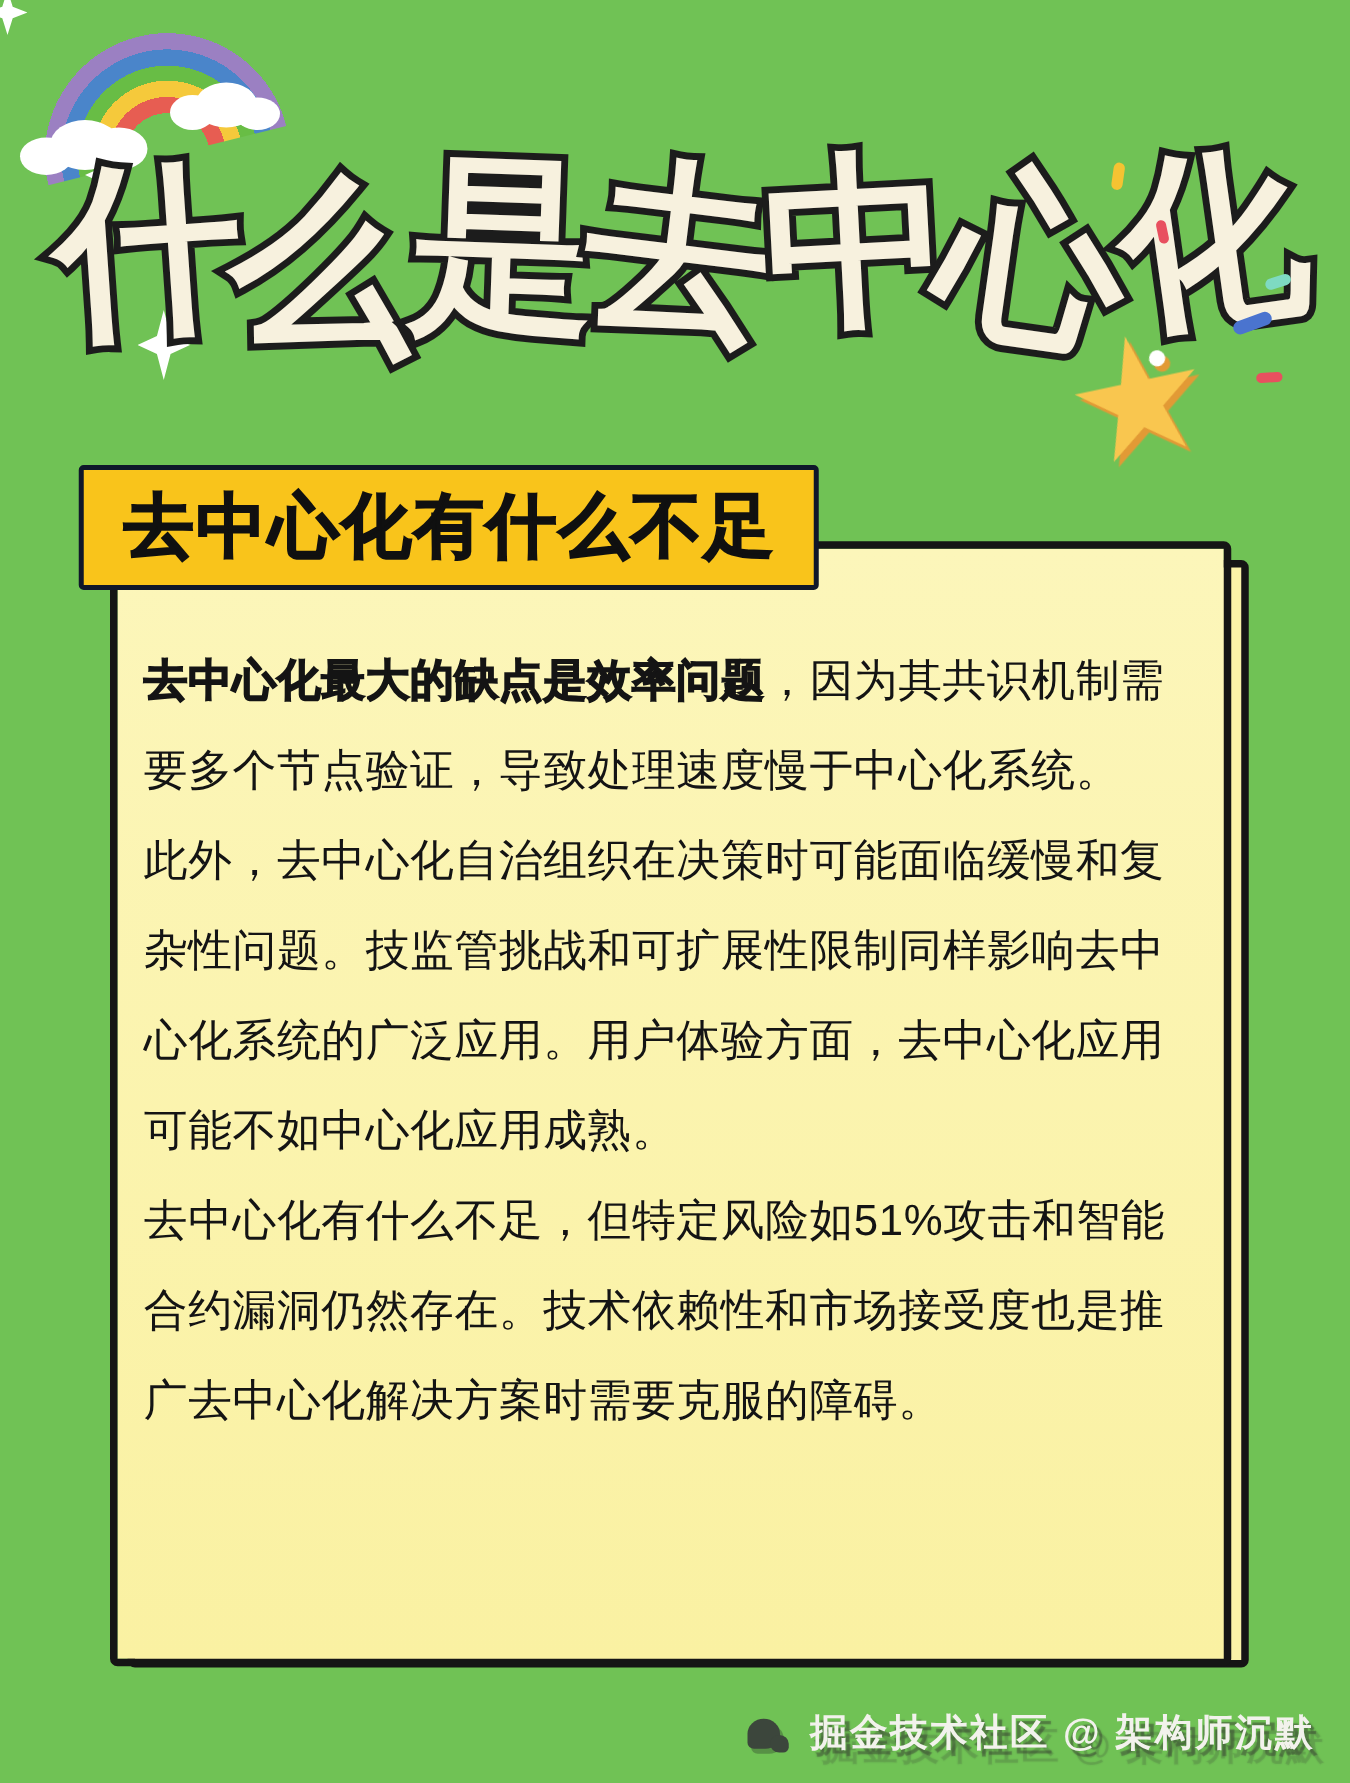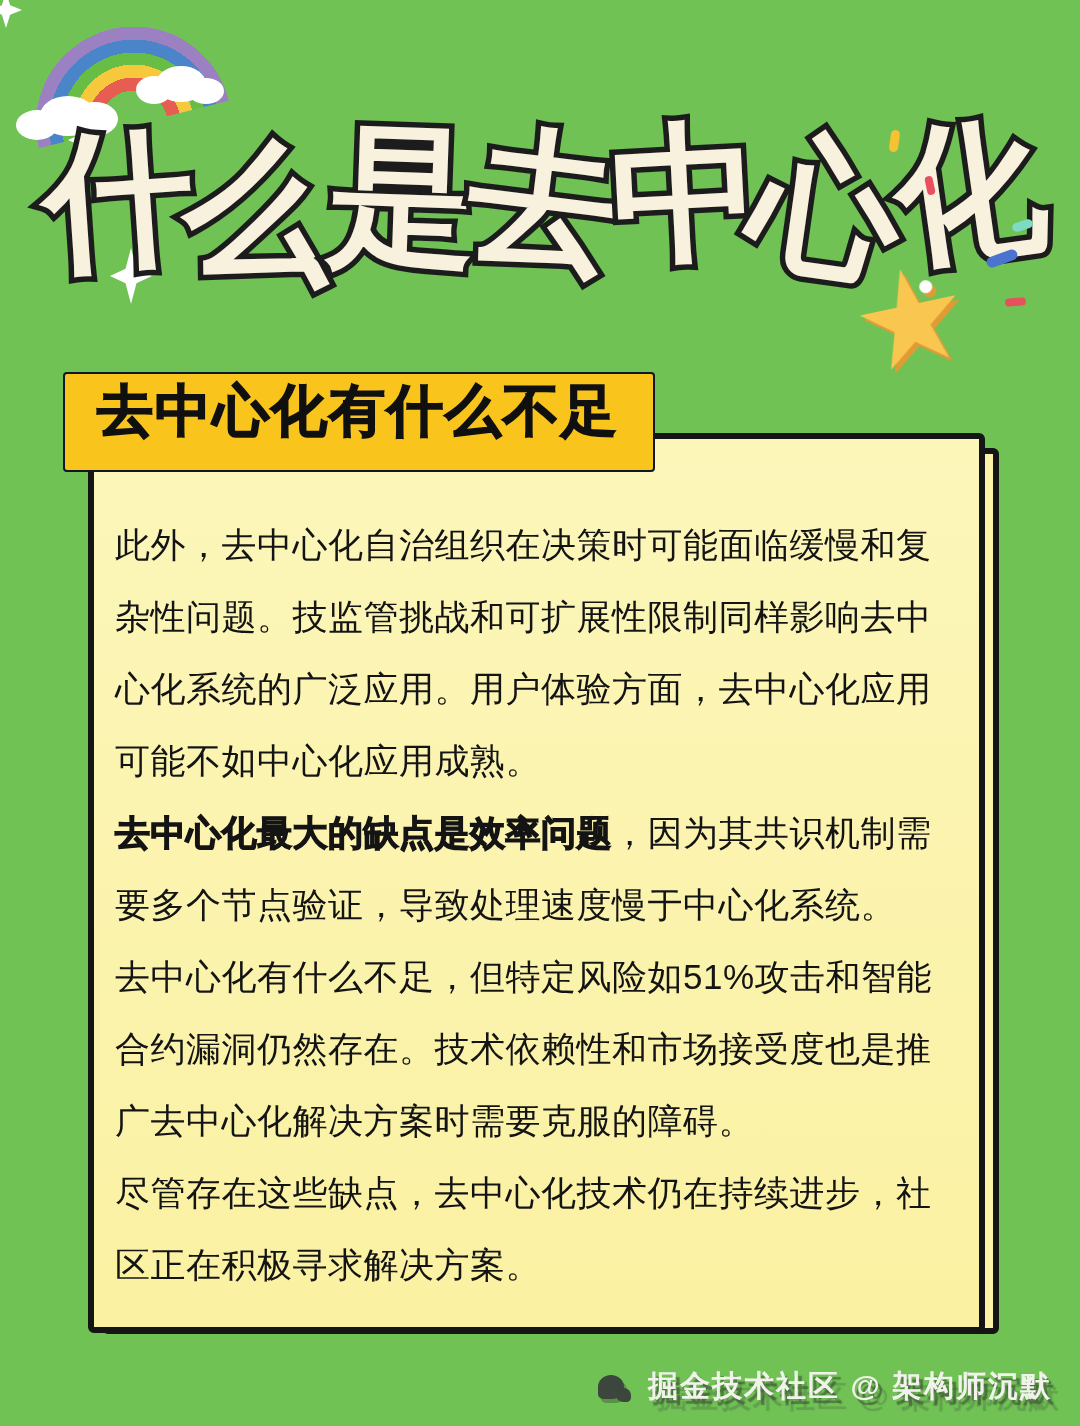--- a/index.html
+++ b/index.html
@@ -88,22 +88,22 @@
   .para{
     margin:0; font-size:35px; line-height:72px; color:#141414;
     letter-spacing:0.5px; font-weight:500; text-align:left;
     font-family:"Liberation Sans",sans-serif;
   }
   .para b{font-weight:800; -webkit-text-stroke:1.3px #141414;}
 
   
   .badge{
     position:absolute; left:63px; top:372px; width:592px; height:100px;
-    background:#F9C41B; border:2px solid #0f172a; border-radius:4px;
-    box-sizing:border-box; display:flex; align-items:flex-start; padding-left:32px;
+    background:#F9C41B; border:4px solid #0f172a; border-radius:4px;
+    box-sizing:border-box; display:flex; align-items:center; padding-left:32px;
   }
   .badge-text{
     font-size:56px; font-weight:900; color:#101010; letter-spacing:2px;
     -webkit-text-stroke:1.5px #101010;
     font-family:"Liberation Sans",sans-serif;
   }
 
   
   .watermark{
     position:absolute; right:28px; top:1366px;
@@ -147,24 +147,23 @@
     <i class="star-glint"></i>
   </div>
   <div class="confetti cf1"></div>
   <div class="confetti cf2"></div>
   <div class="confetti cf3"></div>
   <div class="confetti cf4"></div>
   <div class="confetti cf5"></div>
 
   <div class="card-back"></div>
   <div class="card">
+    <p class="para"><b>去中心化最大的缺点是效率问题</b><span>，因为其共识机制需要多个节点验证，导致处理速度慢于中心化系统。</span></p>
     <p class="para">此外，去中心化自治组织在决策时可能面临缓慢和复杂性问题。技监管挑战和可扩展性限制同样影响去中心化系统的广泛应用。用户体验方面，去中心化应用可能不如中心化应用成熟。</p>
-    <p class="para"><b>去中心化最大的缺点是效率问题</b><span>，因为其共识机制需要多个节点验证，导致处理速度慢于中心化系统。</span></p>
     <p class="para">去中心化有什么不足，但特定风险如51%攻击和智能合约漏洞仍然存在。技术依赖性和市场接受度也是推广去中心化解决方案时需要克服的障碍。</p>
-    <p class="para">尽管存在这些缺点，去中心化技术仍在持续进步，社区正在积极寻求解决方案。</p>
   </div>
 
   <div class="badge">
     <span class="badge-text">去中心化有什么不足</span>
   </div>
 
   <div class="watermark">
     <span class="wm-icon"></span>
     <span class="wm-text">掘金技术社区 @ 架构师沉默</span>
   </div>

